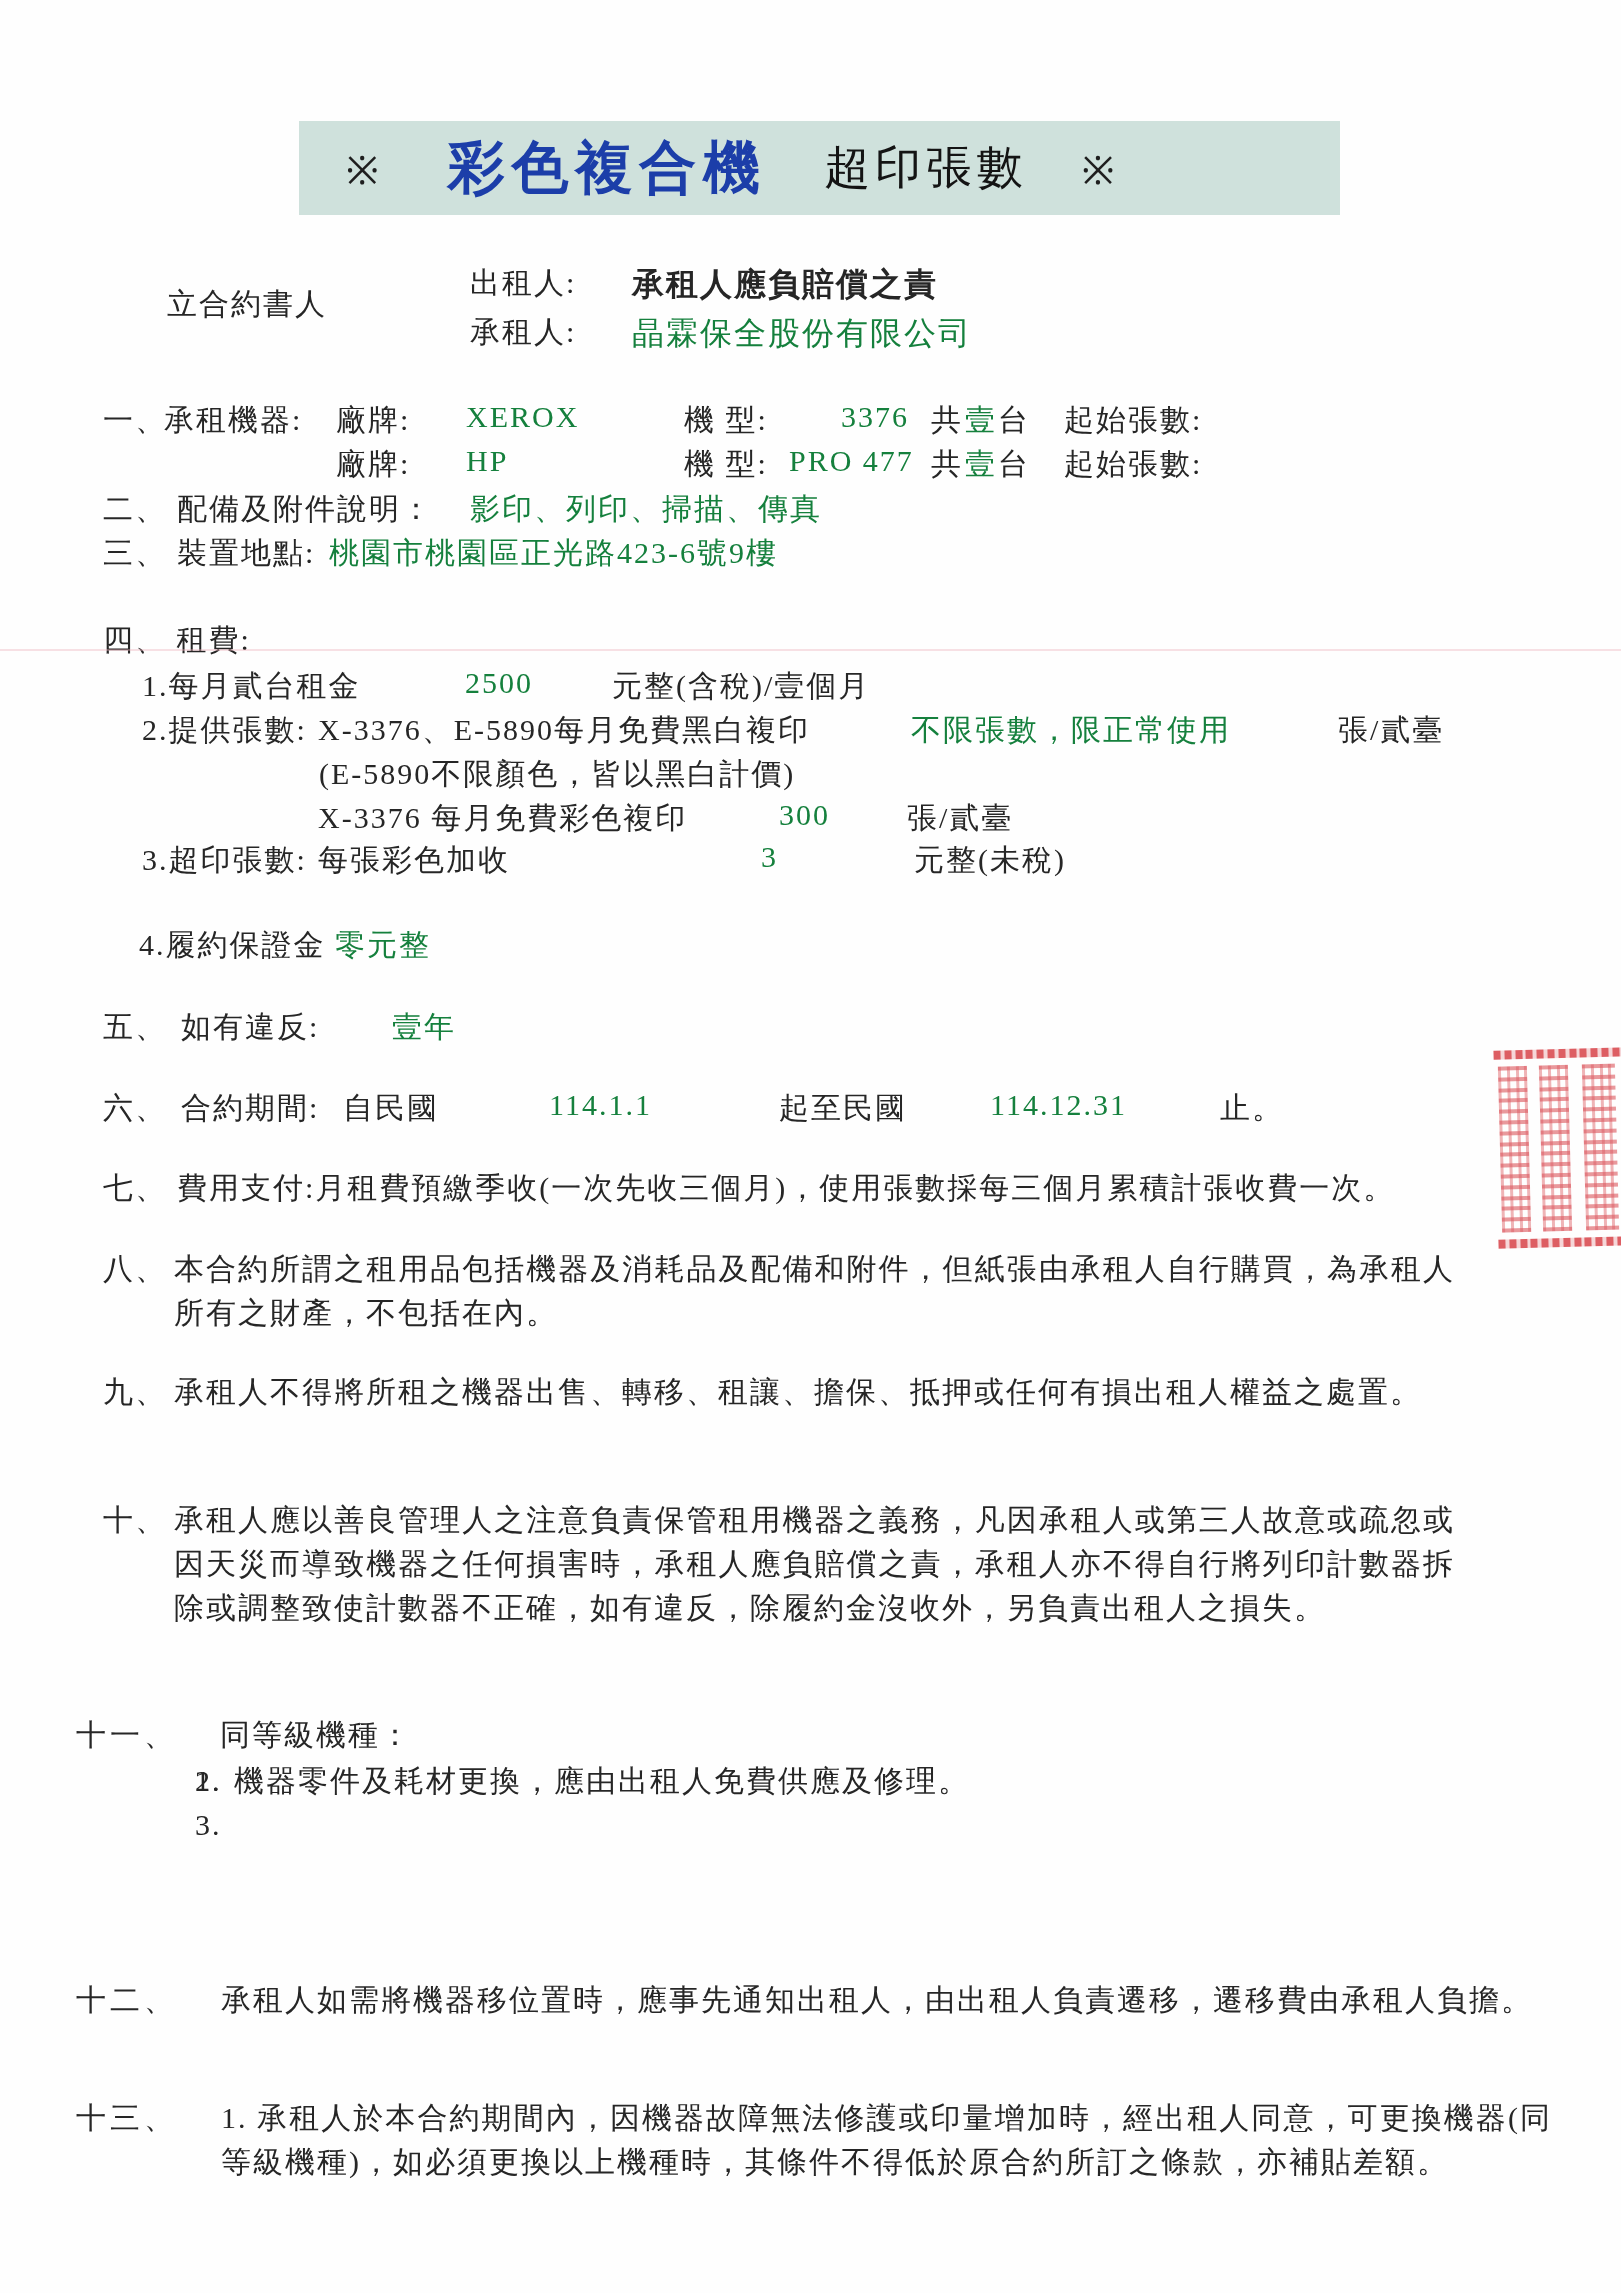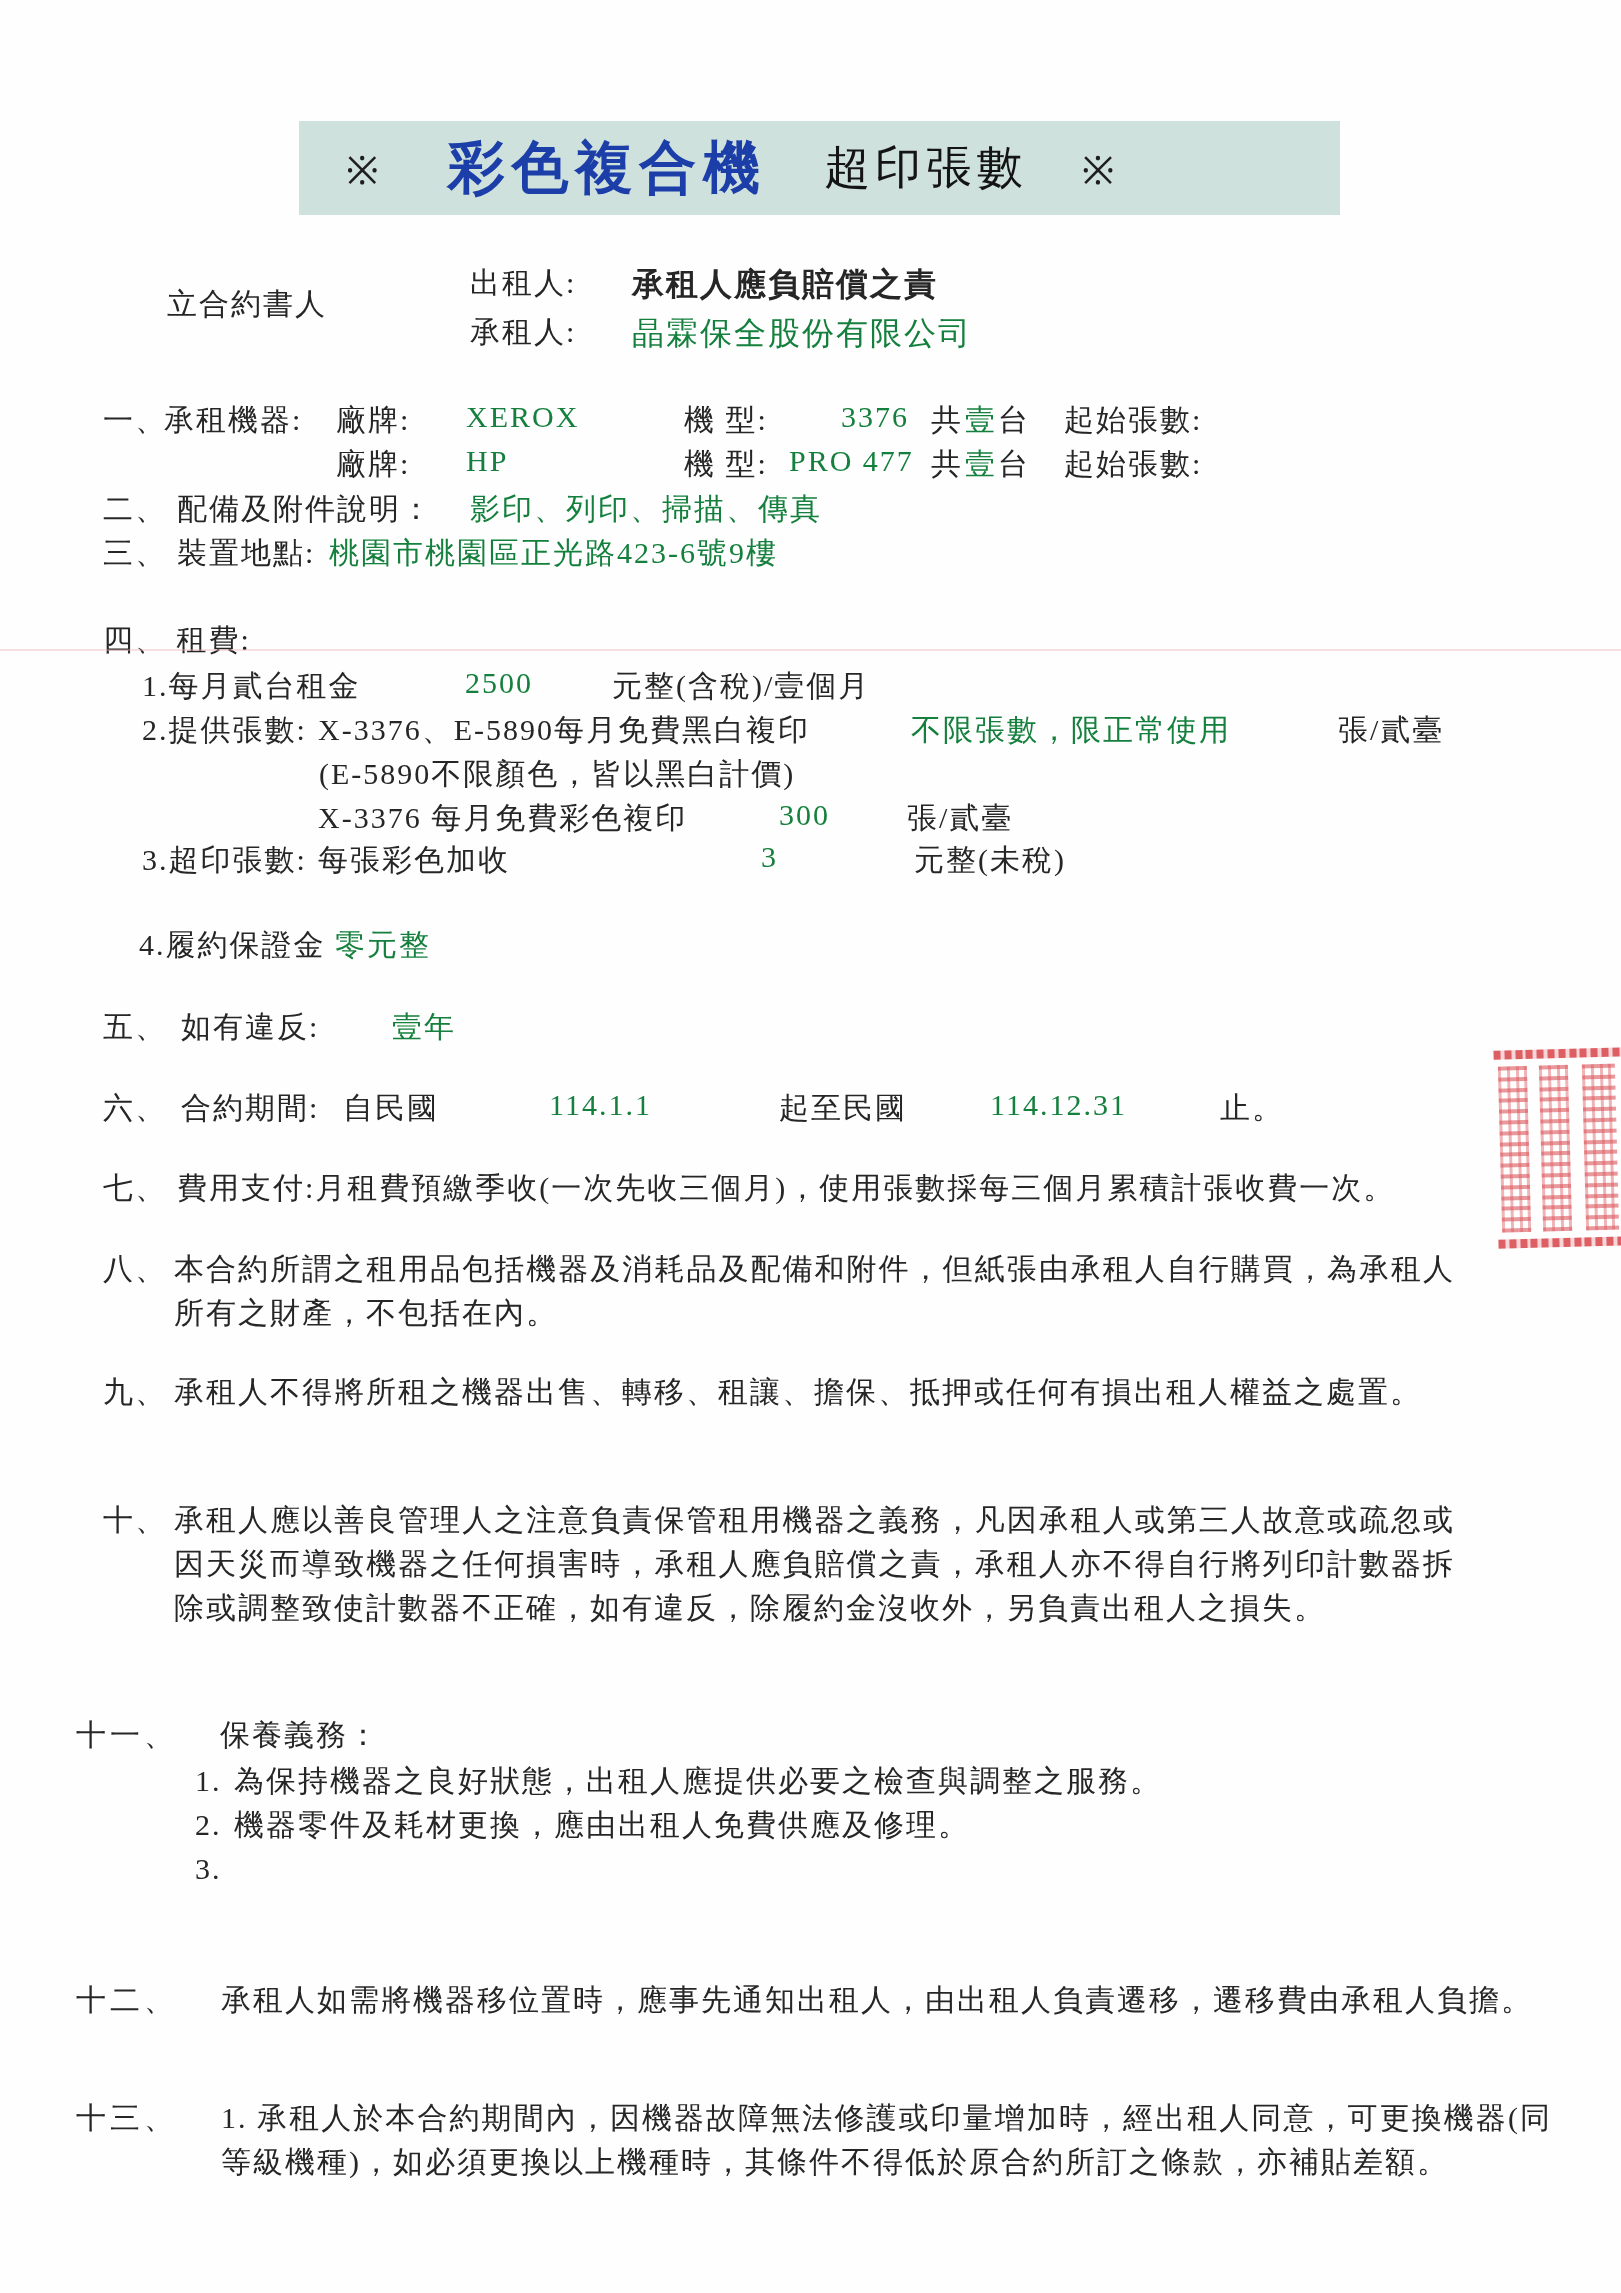--- a/index.html
+++ b/index.html
@@ -150,26 +150,25 @@
     <span>承租人不得將所租之機器出售、轉移、租讓、擔保、抵押或任何有損出租人權益之處置。</span>
   </div>
 
   <div class="para" style="left:103px;top:1498px;width:1281px;padding-left:71px">
     <span class="num">十、</span>
     <span>承租人應以善良管理人之注意負責保管租用機器之義務，凡因承租人或第三人故意或疏忽或因天災而導致機器之任何損害時，承租人應負賠償之責，承租人亦不得自行將列印計數器拆除或調整致使計數器不正確，如有違反，除履約金沒收外，另負責出租人之損失。</span>
   </div>
 
   <div class="line" style="left:76px;top:1715px">
     <span style="letter-spacing:3.9px">十一、</span>
-    <span class="at" style="left:144px">保養義務：</span>
+    <span class="at" style="left:144px">同等級機種：</span>
   </div>
   <div class="para" style="left:195px;top:1759px;width:1215px">
     <div class="para" style="position:relative;padding-left:39px">
       <span class="num">1.</span>
-      <span>為保持機器之良好狀態，出租人應提供必要之檢查與調整之服務。</span>
     </div>
     <div class="para" style="position:relative;padding-left:39px">
       <span class="num">2.</span>
       <span>機器零件及耗材更換，應由出租人免費供應及修理。</span>
     </div>
     <div class="para" style="position:relative;padding-left:39px">
       <span class="num">3.</span>
     </div>
   </div>
 

